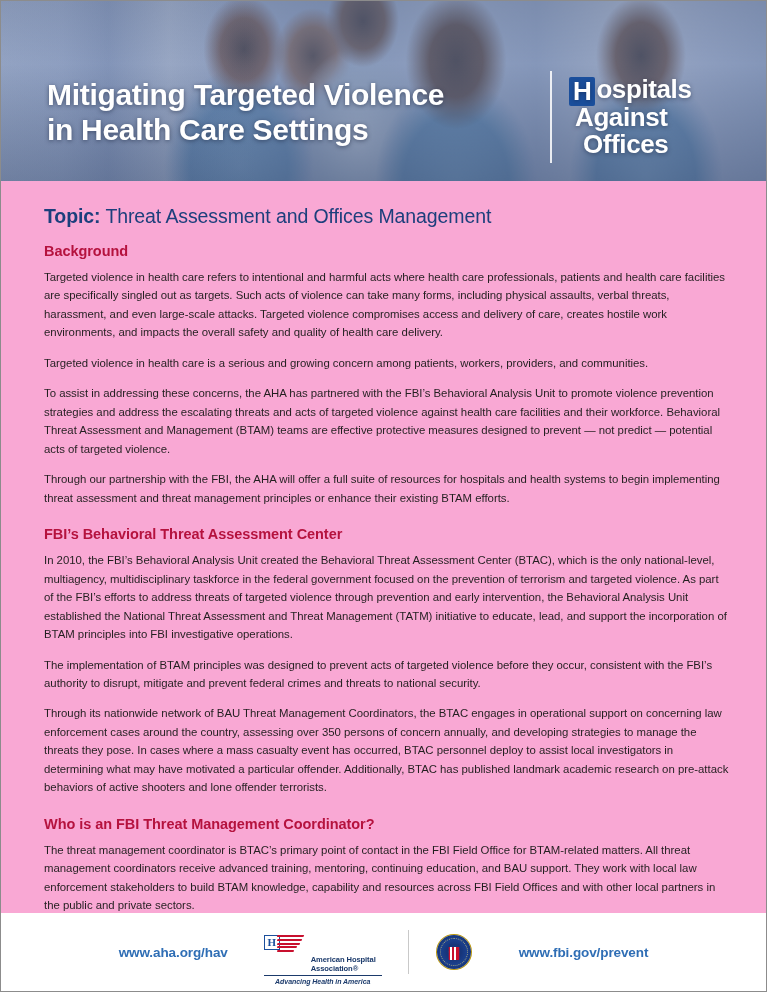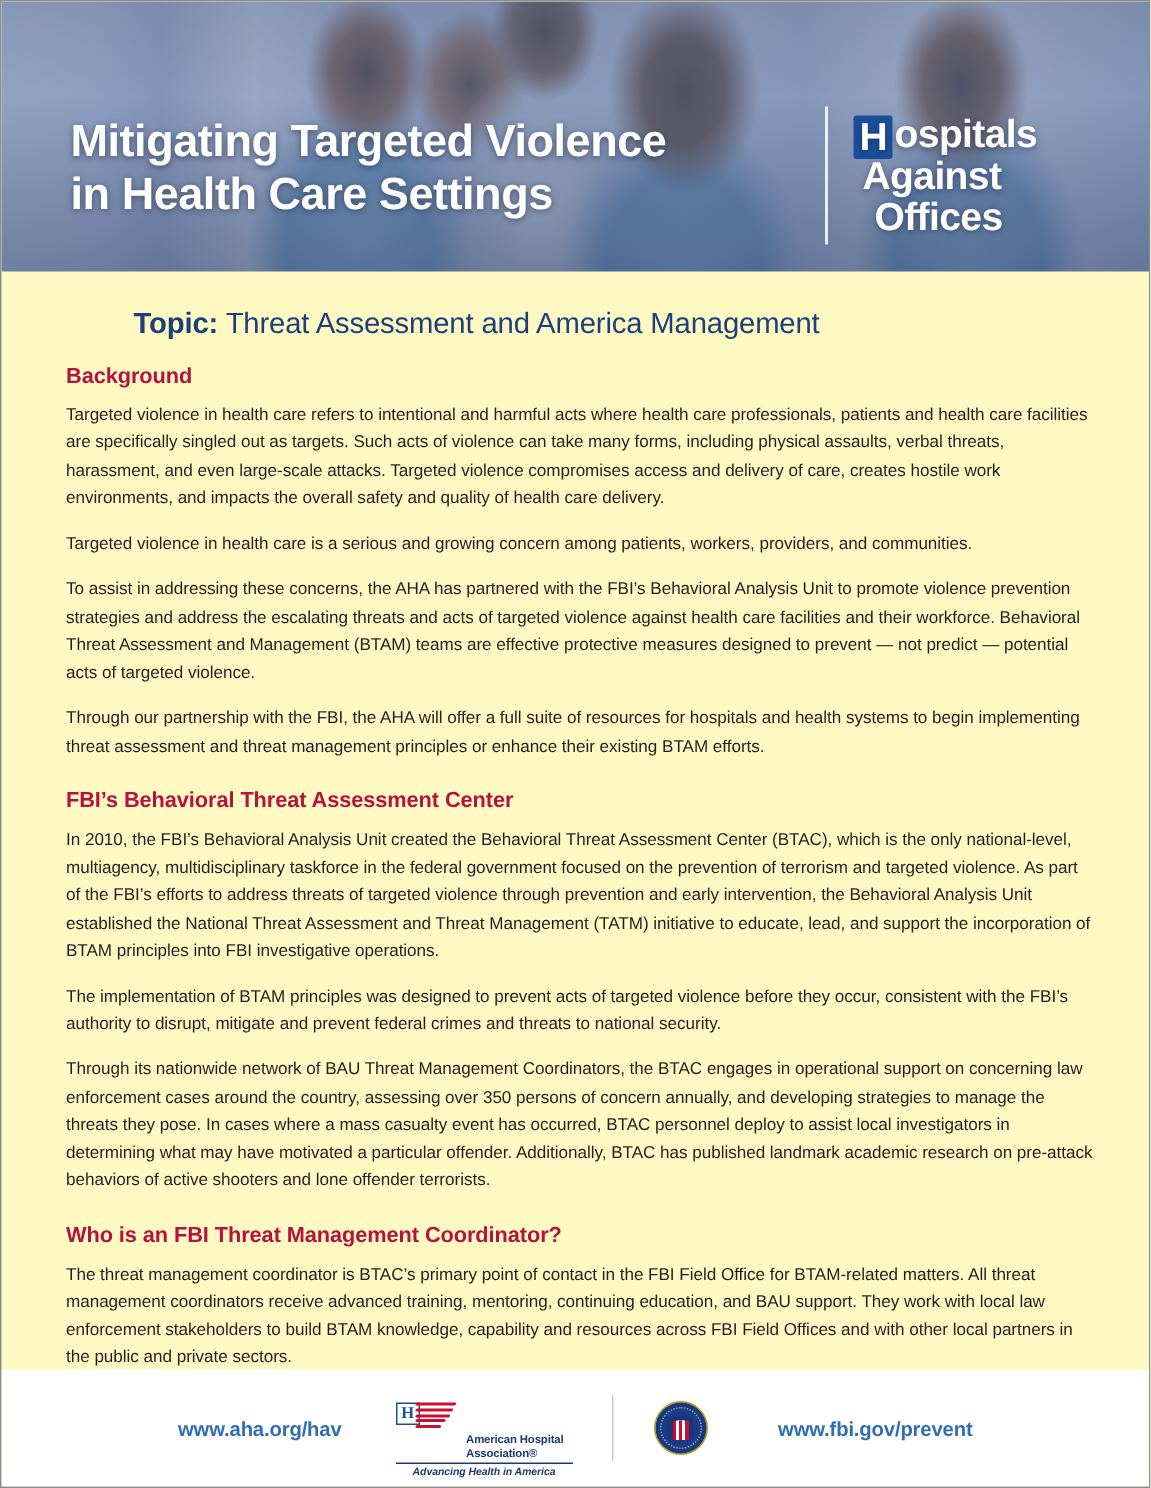--- a/index.html
+++ b/index.html
@@ -8,21 +8,21 @@
     background: #ffffff;
   }
   body {
     width: 767px; height: 992px;
     font-family: "Liberation Sans", sans-serif;
     overflow: hidden;
   }
   .page {
     position: relative;
     width: 767px; height: 992px;
-    background: #fef9c3;
+    background: #f9a8d4;
     border: 1px solid #8c8c8c;
     overflow: hidden;
   }
 
   
   .banner {
     position: relative;
     width: 100%;
     height: 180px;
     overflow: hidden;
@@ -102,21 +102,21 @@
   .content {
     padding: 24px 36px 0 43px;
   }
   .topic-head {
     font-size: 19.5px;
     color: #1c3f7c;
     margin: 0 0 15px 0;
     font-weight: normal;
     letter-spacing: -0.1px;
   }
-  .topic-head .topic-label { font-weight: bold; margin-left: 45px; }
+  .topic-head .topic-label { font-weight: bold; }
 
   .section-head {
     color: #b5123e;
     font-size: 14.5px;
     font-weight: bold;
     margin: 0 0 9px 0;
     letter-spacing: -0.05px;
   }
   .section-head.spaced { margin-top: 19px; }
 
@@ -245,21 +245,21 @@
 
     <div class="hav-logo">
       <span class="hav-line"><span class="hav-h">H</span><span>ospitals</span></span>
       <span class="hav-line hav-line-2">Against</span>
       <span class="hav-line hav-line-3">Offices</span>
     </div>
   </div>
 
   <div class="content">
 
-    <h1 class="topic-head"><span class="topic-label">Topic:</span><span> Threat Assessment and America Management</span></h1>
+    <h1 class="topic-head"><span class="topic-label">Topic:</span><span> Threat Assessment and Offices Management</span></h1>
 
     <h2 class="section-head">Background</h2>
     <p class="body-p">Targeted violence in health care refers to intentional and harmful acts where health care professionals, patients and health care facilities are specifically singled out as targets. Such acts of violence can take many forms, including physical assaults, verbal threats, harassment, and even large-scale attacks. Targeted violence compromises access and delivery of care, creates hostile work environments, and impacts the overall safety and quality of health care delivery.</p>
     <p class="body-p">Targeted violence in health care is a serious and growing concern among patients, workers, providers, and communities.</p>
     <p class="body-p">To assist in addressing these concerns, the AHA has partnered with the FBI’s Behavioral Analysis Unit to promote violence prevention strategies and address the escalating threats and acts of targeted violence against health care facilities and their workforce. Behavioral Threat Assessment and Management (BTAM) teams are effective protective measures designed to prevent — not predict — potential acts of targeted violence.</p>
     <p class="body-p">Through our partnership with the FBI, the AHA will offer a full suite of resources for hospitals and health systems to begin implementing threat assessment and threat management principles or enhance their existing BTAM efforts.</p>
 
     <h2 class="section-head spaced">FBI’s Behavioral Threat Assessment Center</h2>
     <p class="body-p">In 2010, the FBI’s Behavioral Analysis Unit created the Behavioral Threat Assessment Center (BTAC), which is the only national-level, multiagency, multidisciplinary taskforce in the federal government focused on the prevention of terrorism and targeted violence. As part of the FBI’s efforts to address threats of targeted violence through prevention and early intervention, the Behavioral Analysis Unit established the National Threat Assessment and Threat Management (TATM) initiative to educate, lead, and support the incorporation of BTAM principles into FBI investigative operations.</p>
     <p class="body-p">The implementation of BTAM principles was designed to prevent acts of targeted violence before they occur, consistent with the FBI’s authority to disrupt, mitigate and prevent federal crimes and threats to national security.</p>

